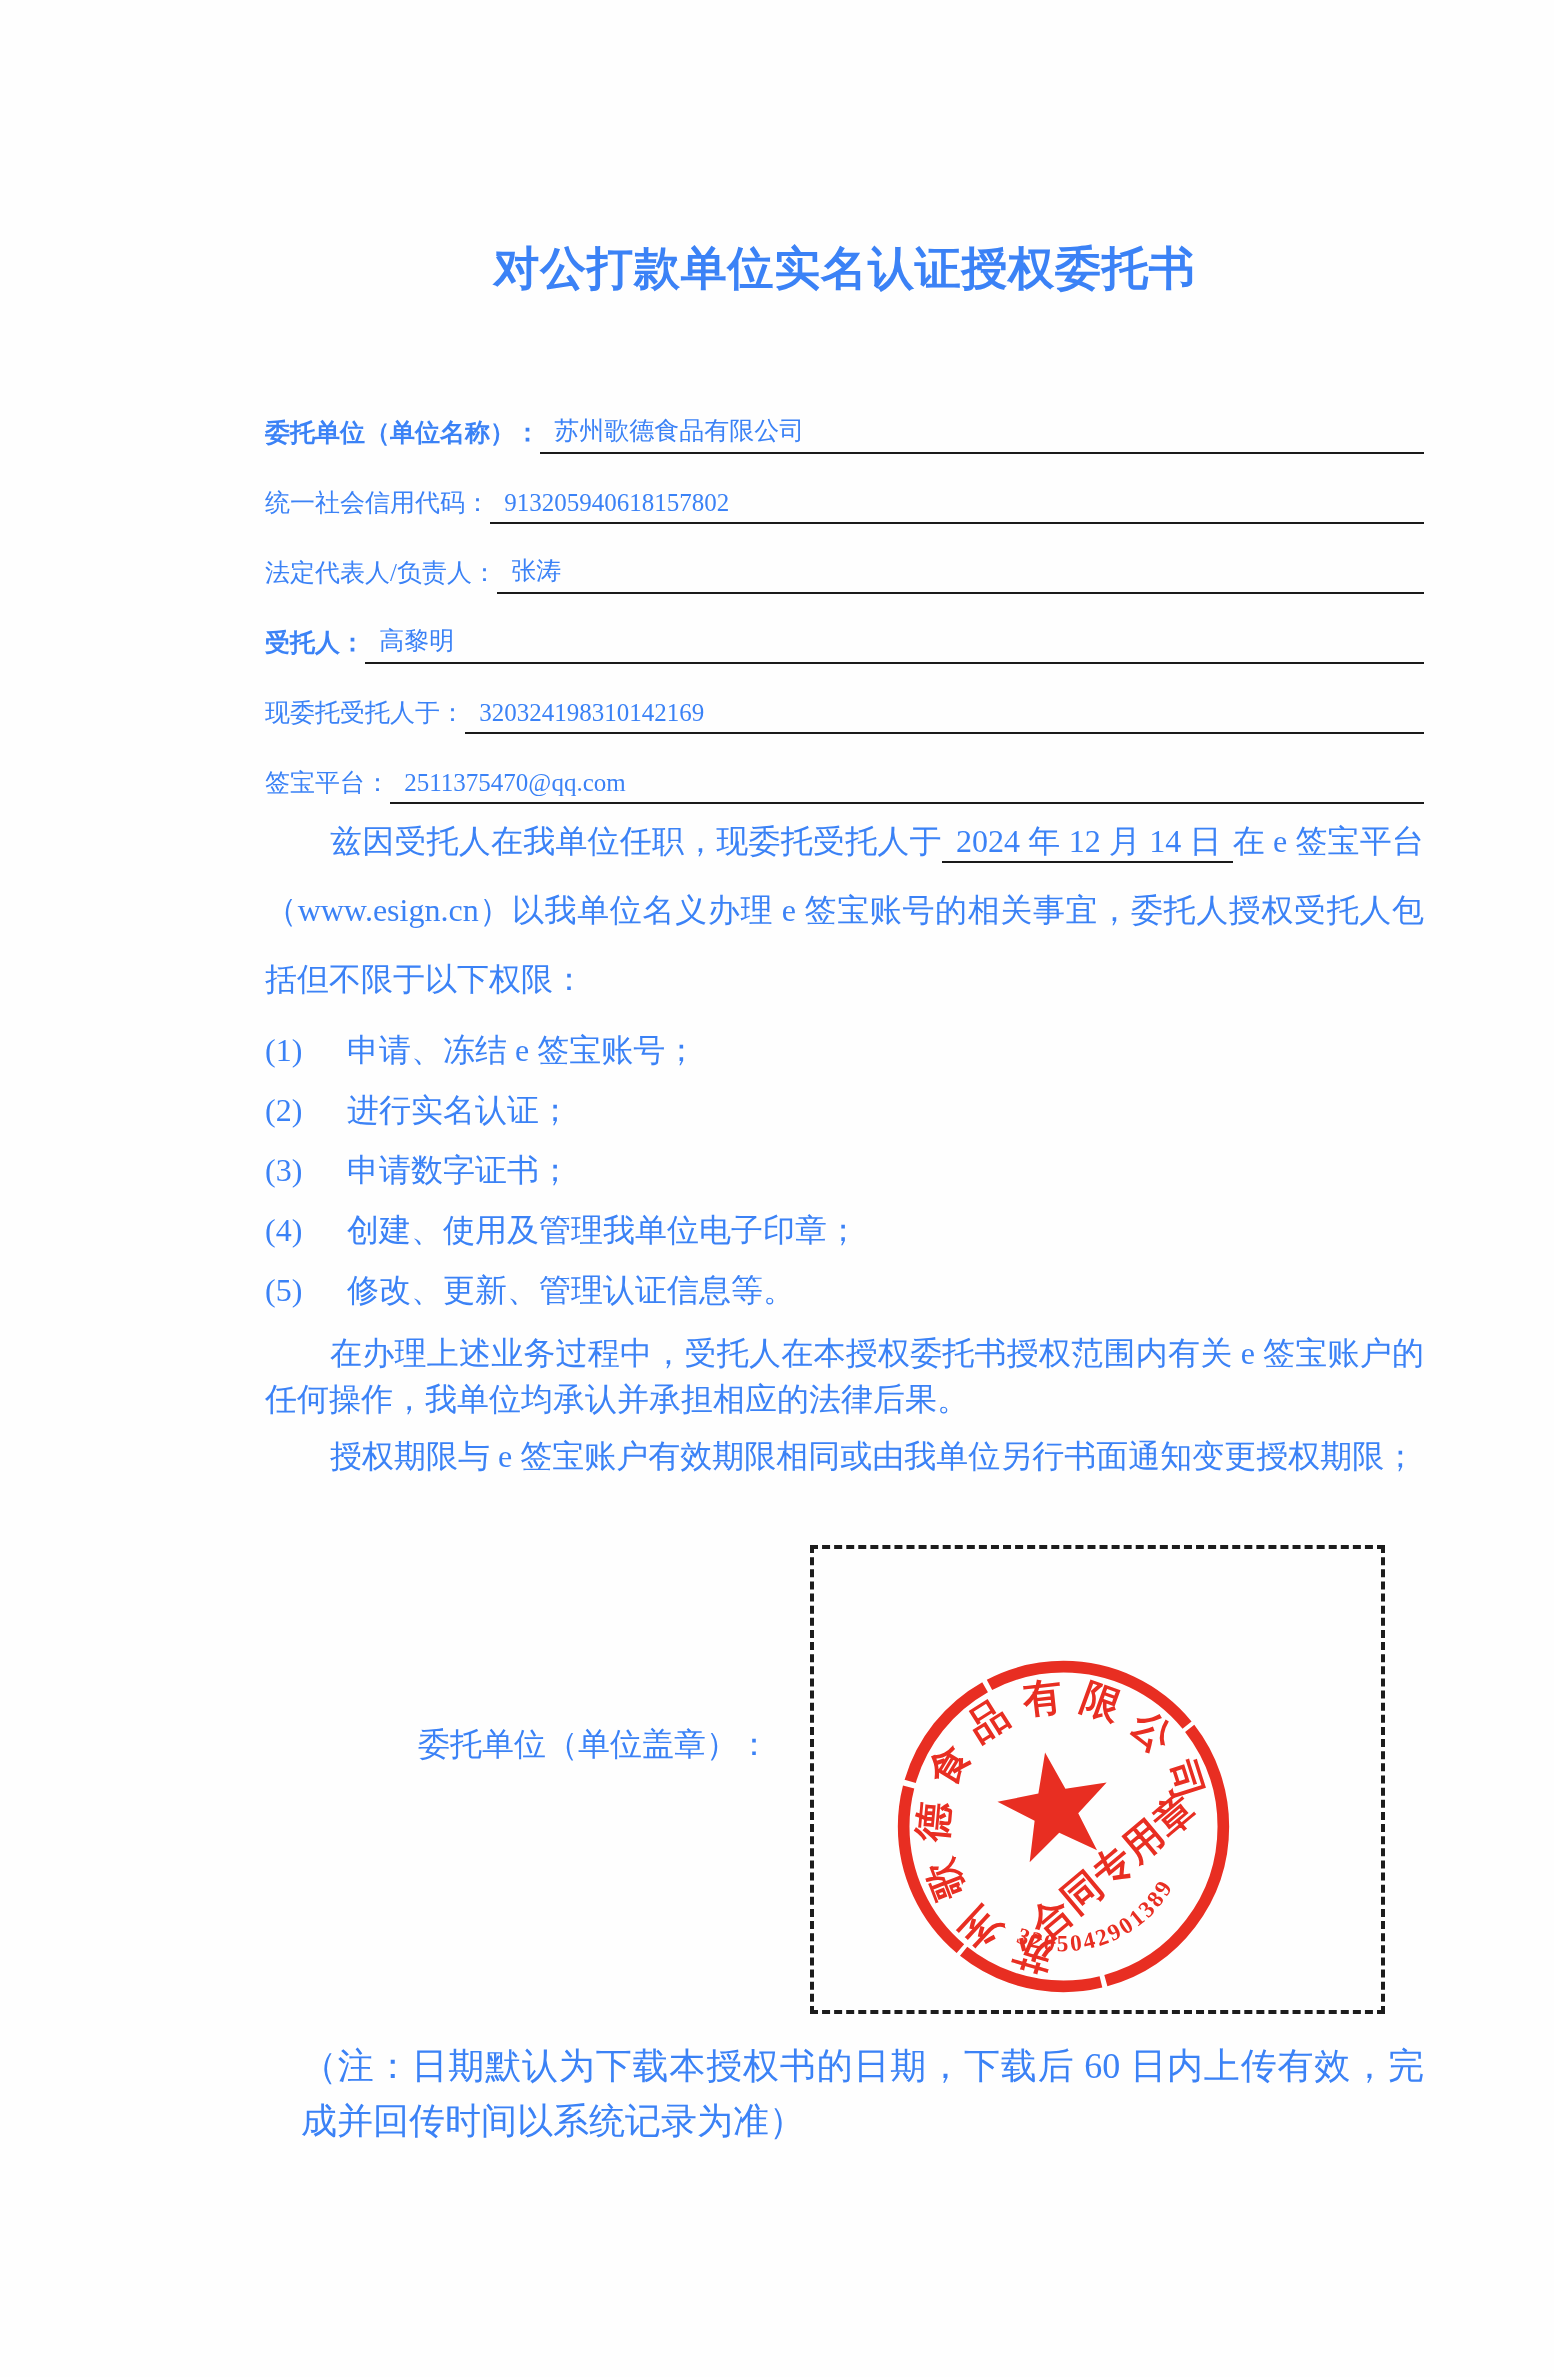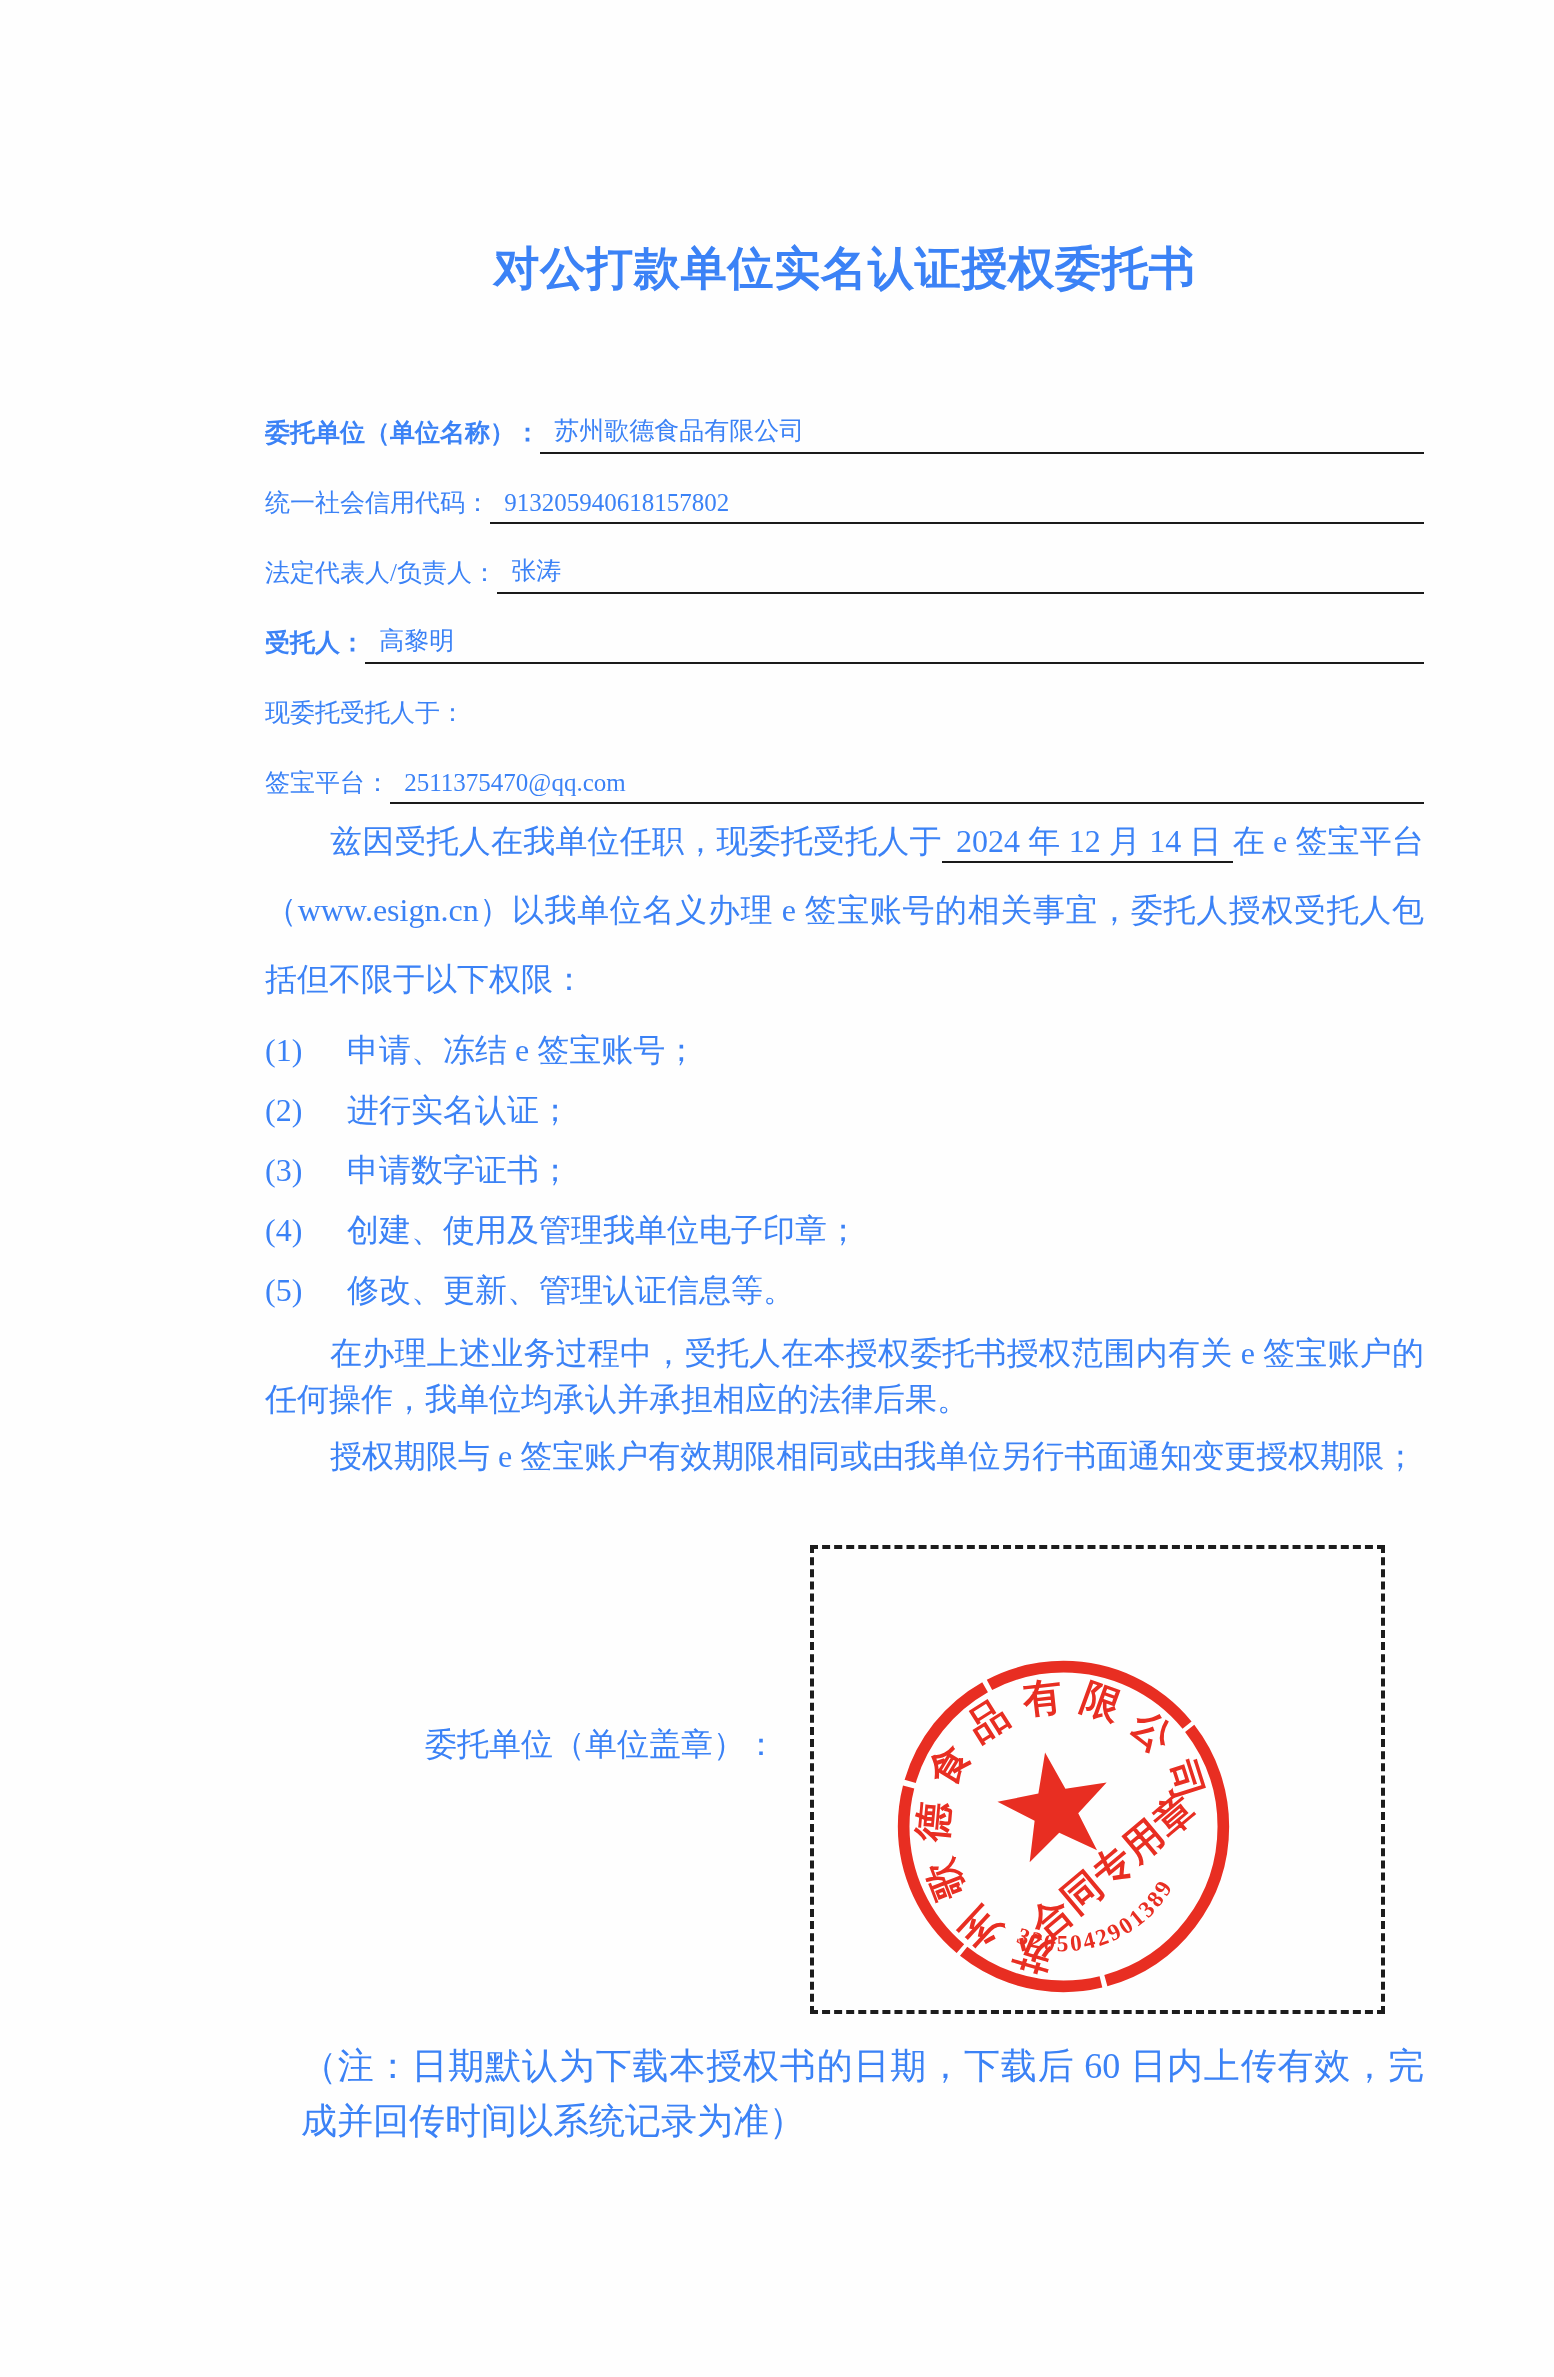--- a/index.html
+++ b/index.html
@@ -36,21 +36,21 @@
   .date-underline { border-bottom:2.4px solid #1a1a1a; padding:0 11px 1.6px 14.3px; }
 
   .perm-list { list-style:none; margin-top:6.3px; }
   .perm-item { display:flex; line-height:60px; font-size:32px; }
   .perm-num { width:82px; flex:none; }
 
   .p2 { margin-top:0; line-height:69px; text-indent:65px; }
   .p3 { margin-top:9.5px; line-height:46px; text-indent:65px; }
 
   .seal-section { position:relative; margin-top:54px; height:469px; }
-  .seal-label { position:absolute; left:160px; top:178px; font-size:32px; white-space:nowrap; }
+  .seal-label { position:absolute; left:153px; top:178px; font-size:32px; white-space:nowrap; }
   .seal-box {
     position:absolute; left:545px; top:0;
     width:575px; height:469px;
     border:4px dashed #1c1c1c;
   }
   .company-seal {
     position:absolute; left:83px; top:111px;
     width:333px; height:333px;
     opacity:0.96;
   }
@@ -77,20 +77,21 @@
       <div class="field-row">
         <span class="label">法定代表人/负责人：</span>
         <span class="value">张涛</span>
       </div>
       <div class="field-row bold">
         <span class="label">受托人：</span>
         <span class="value">高黎明</span>
       </div>
       <div class="field-row">
         <span class="label">现委托受托人于：</span>
+        <span class="value">320324198310142169</span>
       </div>
       <div class="field-row">
         <span class="label">签宝平台：</span>
         <span class="value">2511375470@qq.com</span>
       </div>
     </div>
 
     <p class="para p1"><span>兹因受托人在我单位任职，现委托受托人于</span><span class="date-underline">2024 年 12 月 14 日</span><span>在 e 签宝平台（www.esign.cn）以我单位名义办理 e 签宝账号的相关事宜，委托人授权受托人包括但不限于以下权限：</span></p>
 
     <ol class="perm-list">

